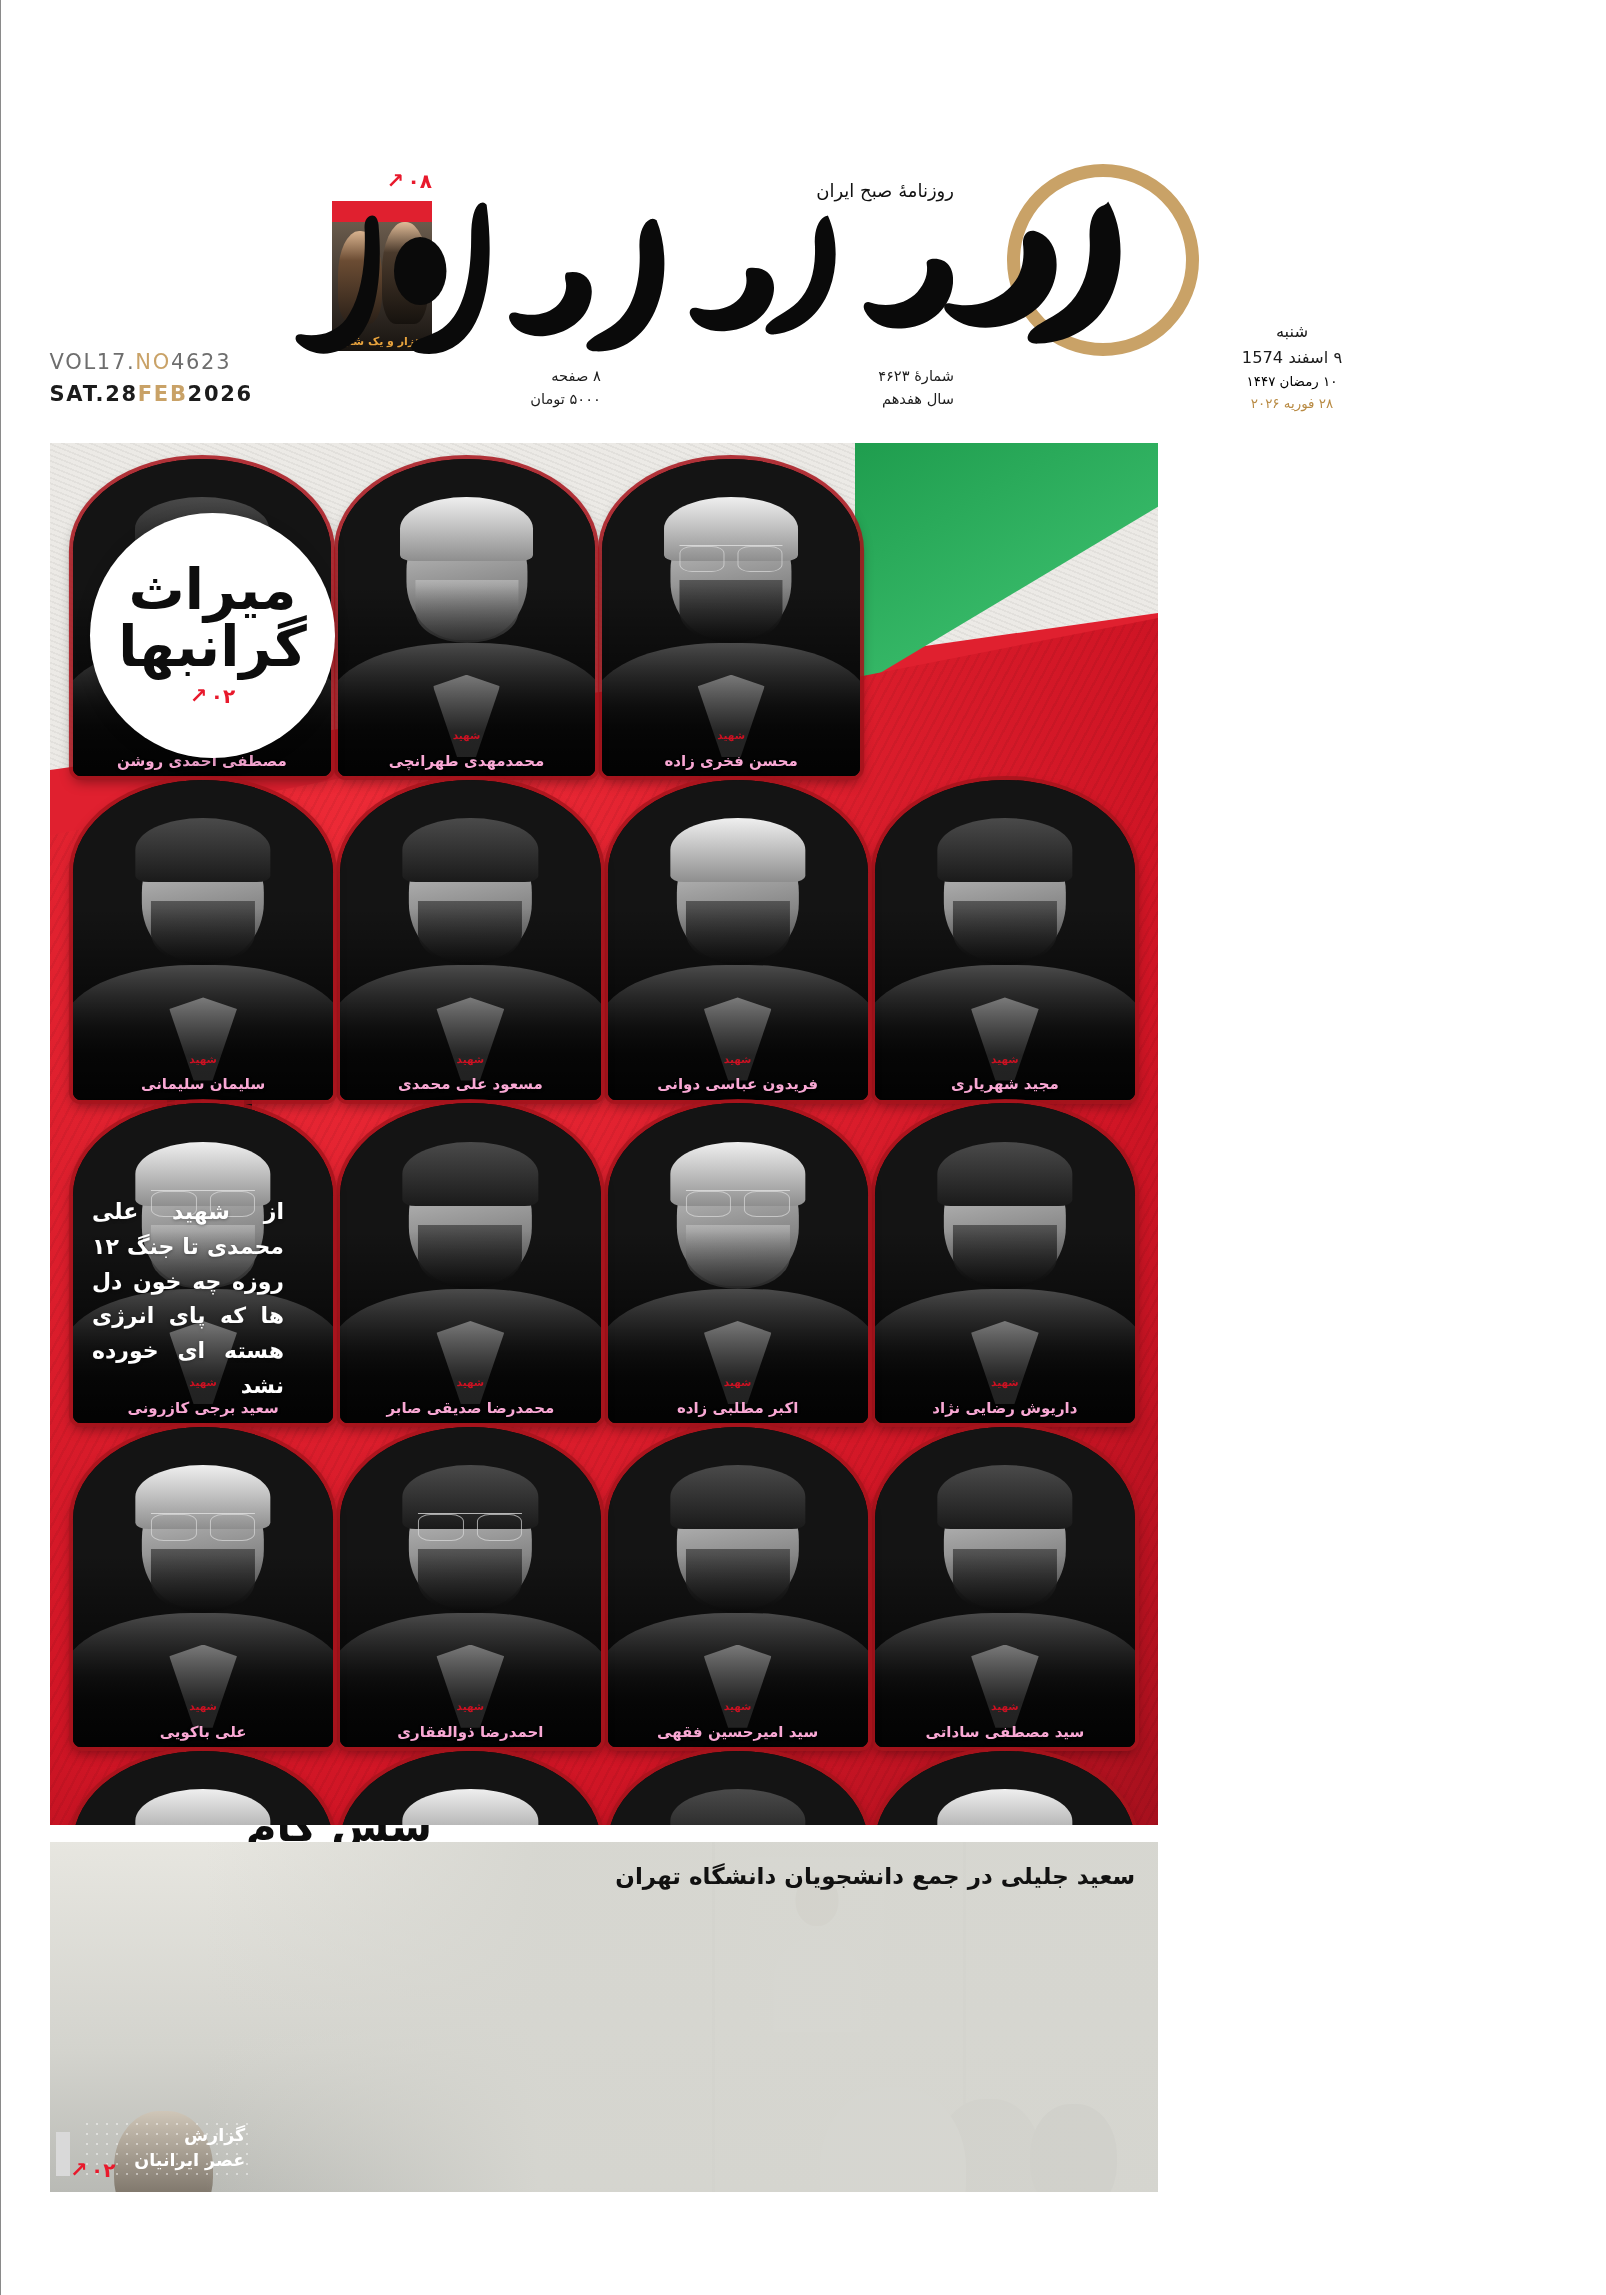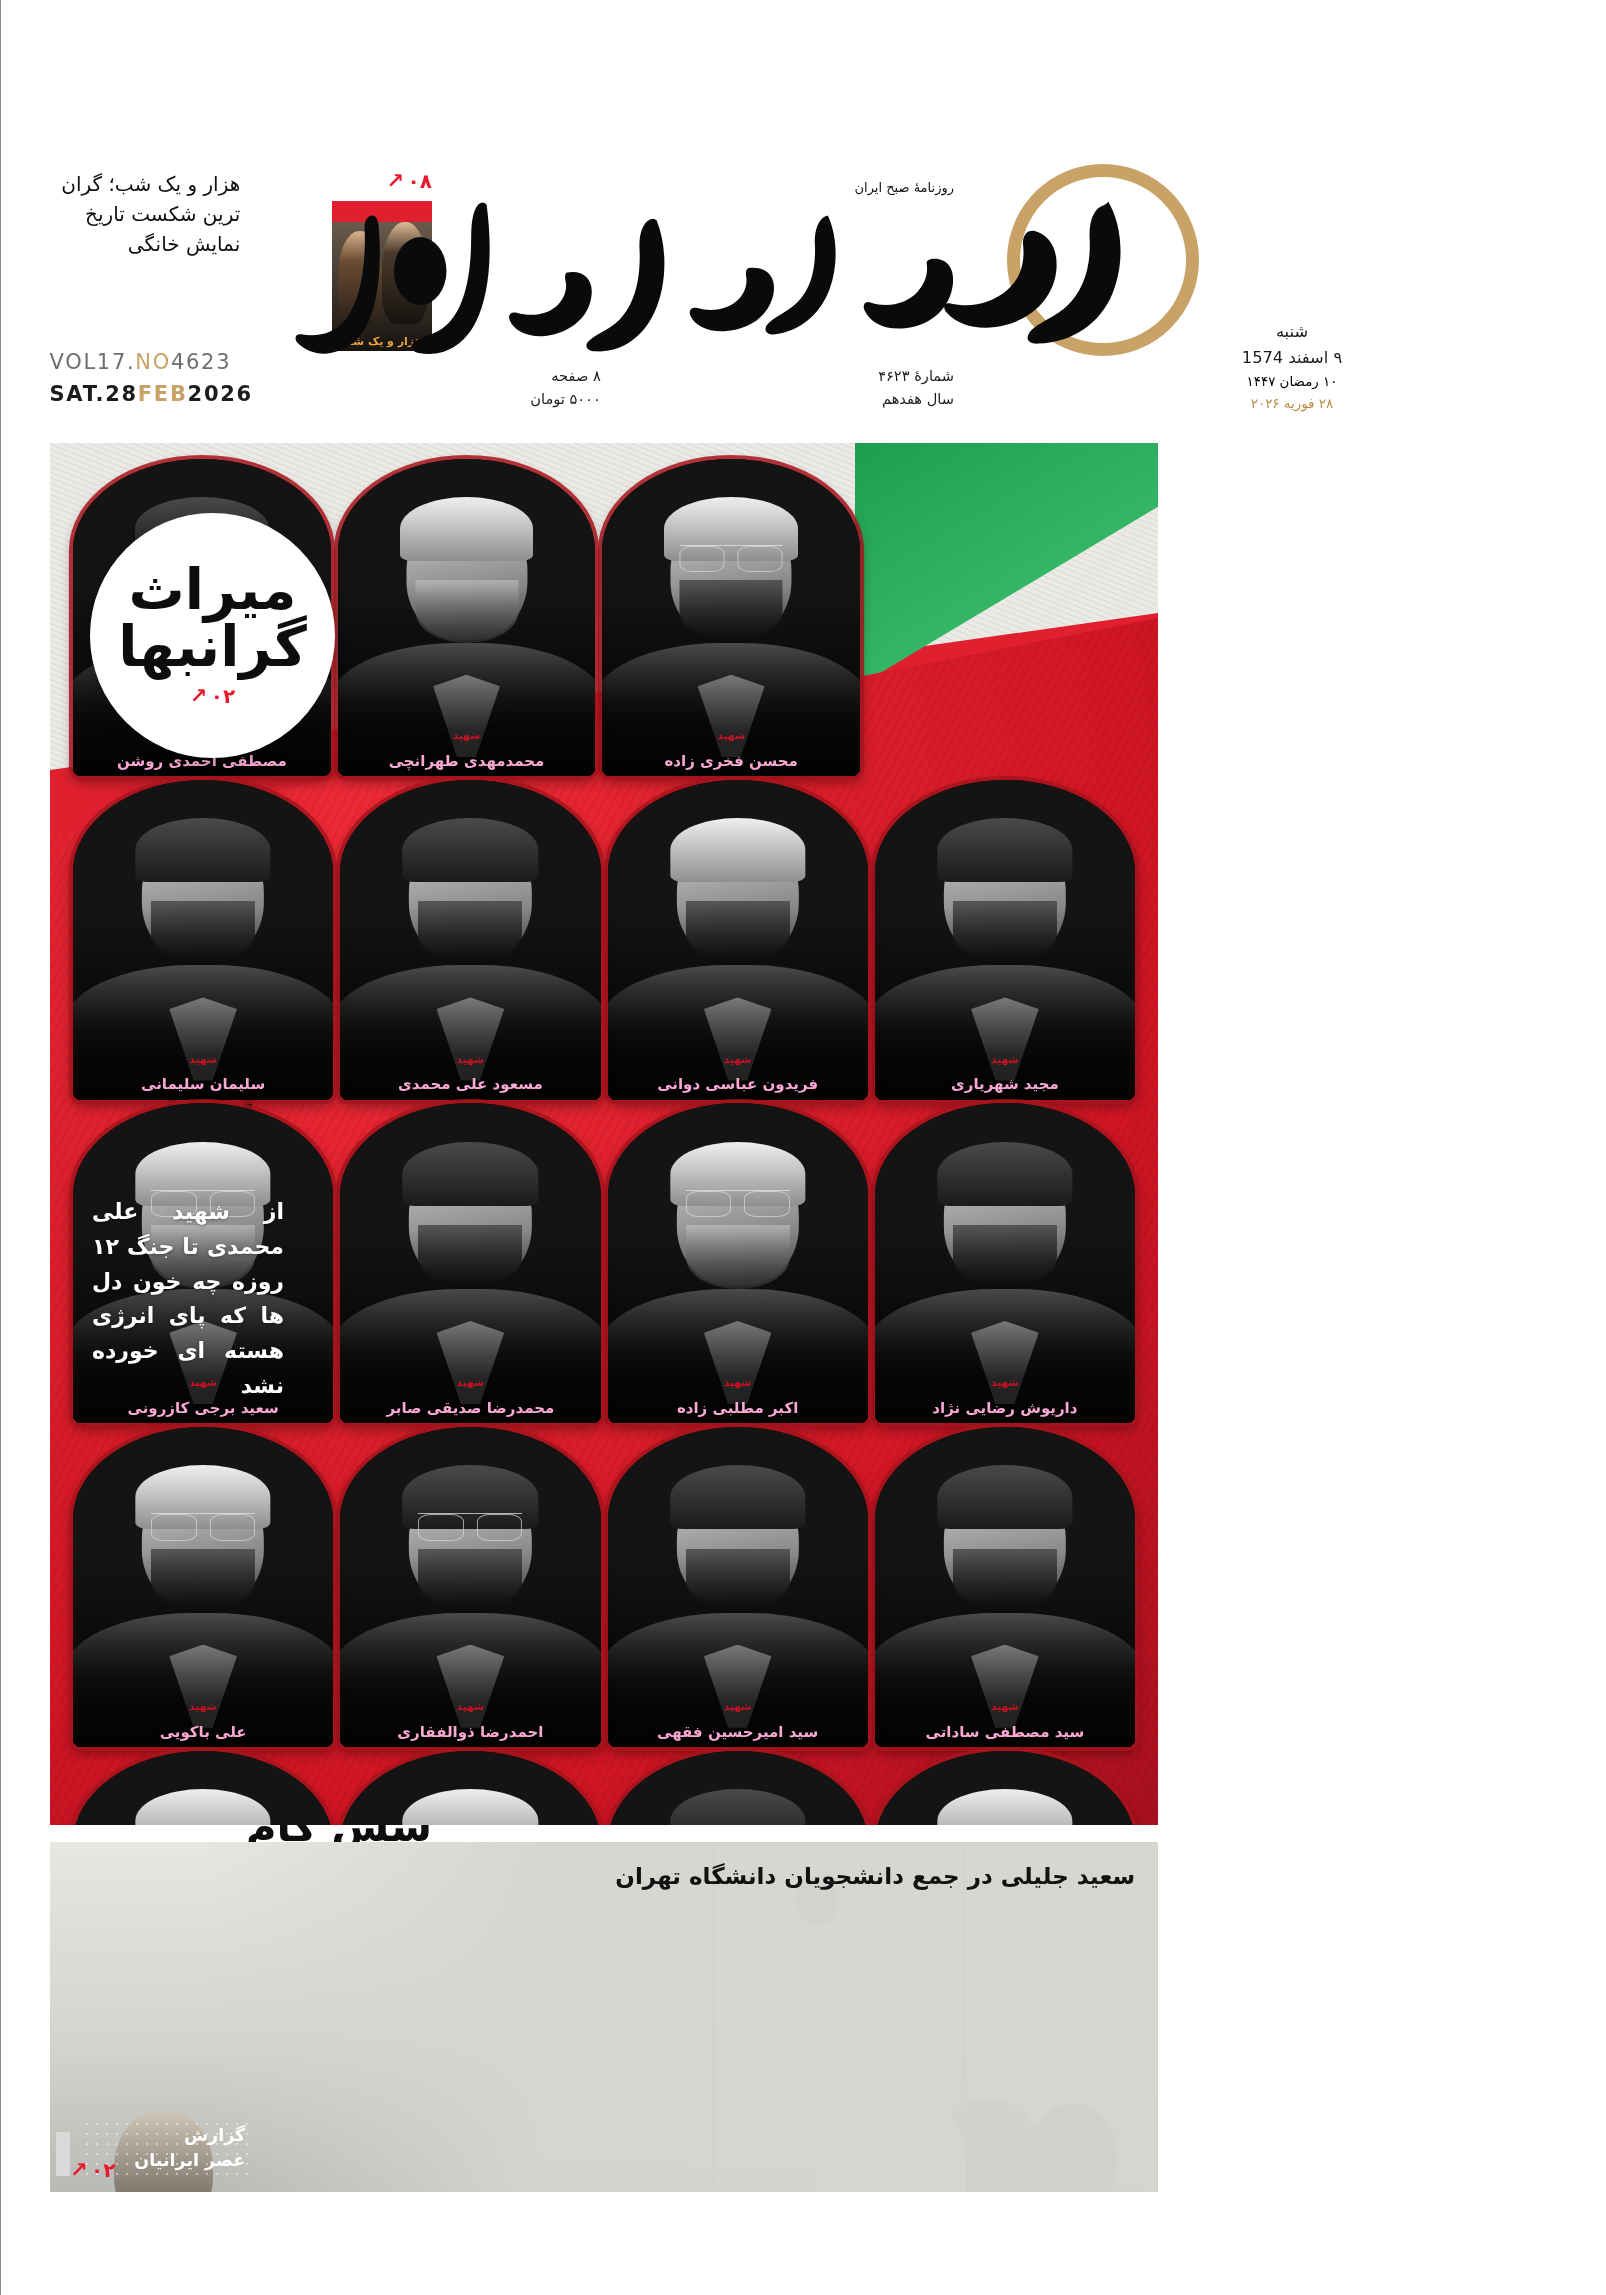--- a/index.html
+++ b/index.html
@@ -39,21 +39,21 @@
   .tp-man.a { left: 6%; width: 44%; height: 62%;
               background: linear-gradient(180deg,#d9b38f 0%,#6b4c33 32%,#2a2018 100%); }
   .tp-man.b { right: 4%; width: 46%; height: 68%;
               background: linear-gradient(180deg,#e0bb97 0%,#4a3a2c 30%,#16120e 100%); }
   .tp-title { position: absolute; bottom: 3.5px; width: 100%; text-align: center;
               color: #e8a33d; font-size: 11px; font-weight: 700; }
   .teaser-sub { font-size: 20px; line-height: 1.5; color: #111; text-align: right; font-weight: 400; }
 
   
   .masthead { position: absolute; top: 146px; right: 408px; width: 1160px; height: 274px; }
-  .mh-tag { position: absolute; top: 34px; right: 245px; font-size: 13px; color: #111;
+  .mh-tag { position: absolute; top: 34px; right: 245px; font-size: 18px; color: #111;
             letter-spacing: 1.2px; text-align: right; }
   .mh-logo {
     position: absolute; top: 36px; right: 17.5px; left: 216px; height: 175px;
     display: flex; align-items: center; justify-content: center;
   }
   .mh-logo svg { width: 100%; height: 100%; }
   .mh-ring {
     position: absolute; top: 17.5px; right: 0px; width: 192px; height: 192px;
     border: 13px solid #c9a267; border-radius: 50%;
   }
@@ -284,23 +284,20 @@
           <span class="arrow">↗</span>
             <span>۰۸</span>
         </div>
         <div class="teaser-poster">
           <div class="tp-fig"></div>
           <div class="tp-man a"></div>
           <div class="tp-man b"></div>
           <div class="tp-title">هزار و یک شب</div>
         </div>
       </div>
-      <div style="flex:1">
-        <div class="teaser-sub">هزار و یک شب؛ گران ترین شکست تاریخ نمایش خانگی</div>
-      </div>
     </div>
   </div>
 
   <div class="masthead">
     <div class="mh-tag">روزنامهٔ صبح ایران</div>
     <div class="mh-ring"></div>
     <div class="mh-logo">
       <svg viewBox="0 0 1200 220" preserveAspectRatio="xMidYMid meet" aria-hidden="true">
         <g fill="#0a0a0a">
           <path d="M1105 22c18 30 22 78 6 118-16 40-52 64-96 66-12 1-18-5-12-14 8-12 30-18 48-34 22-20 32-52 30-88-1-20 4-34 12-40 6-4 9-3 12 -8z"></path>

